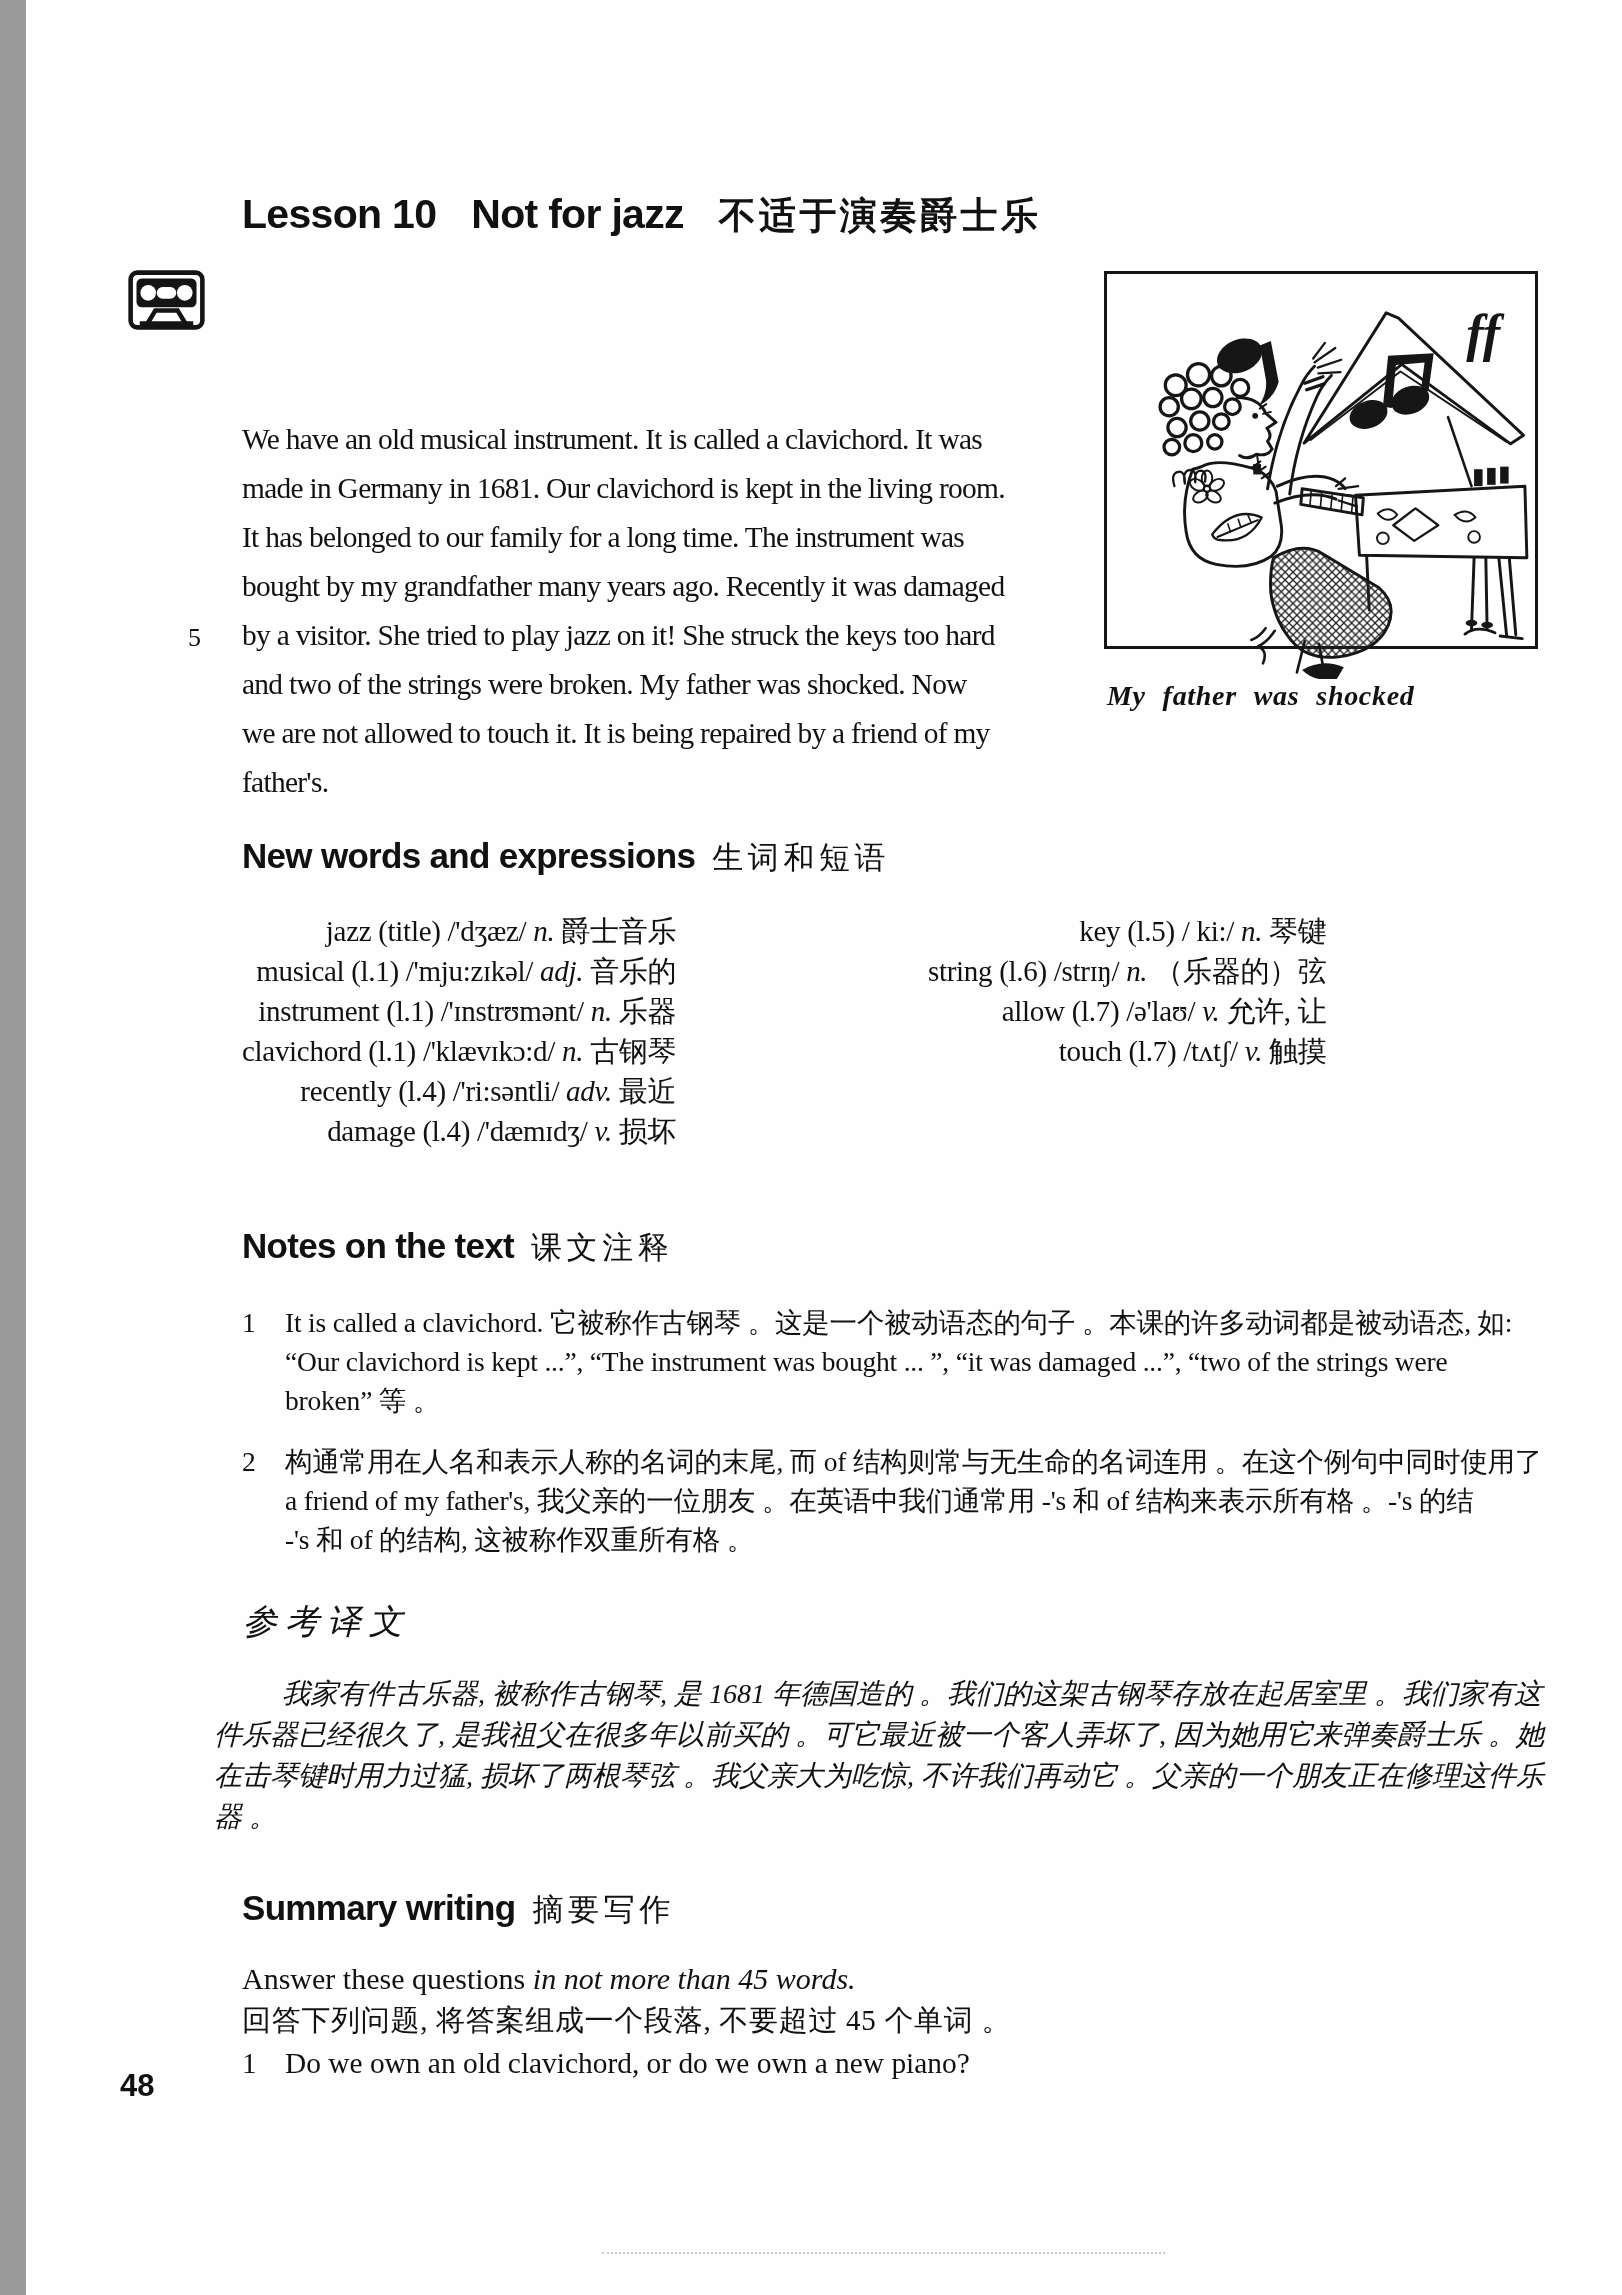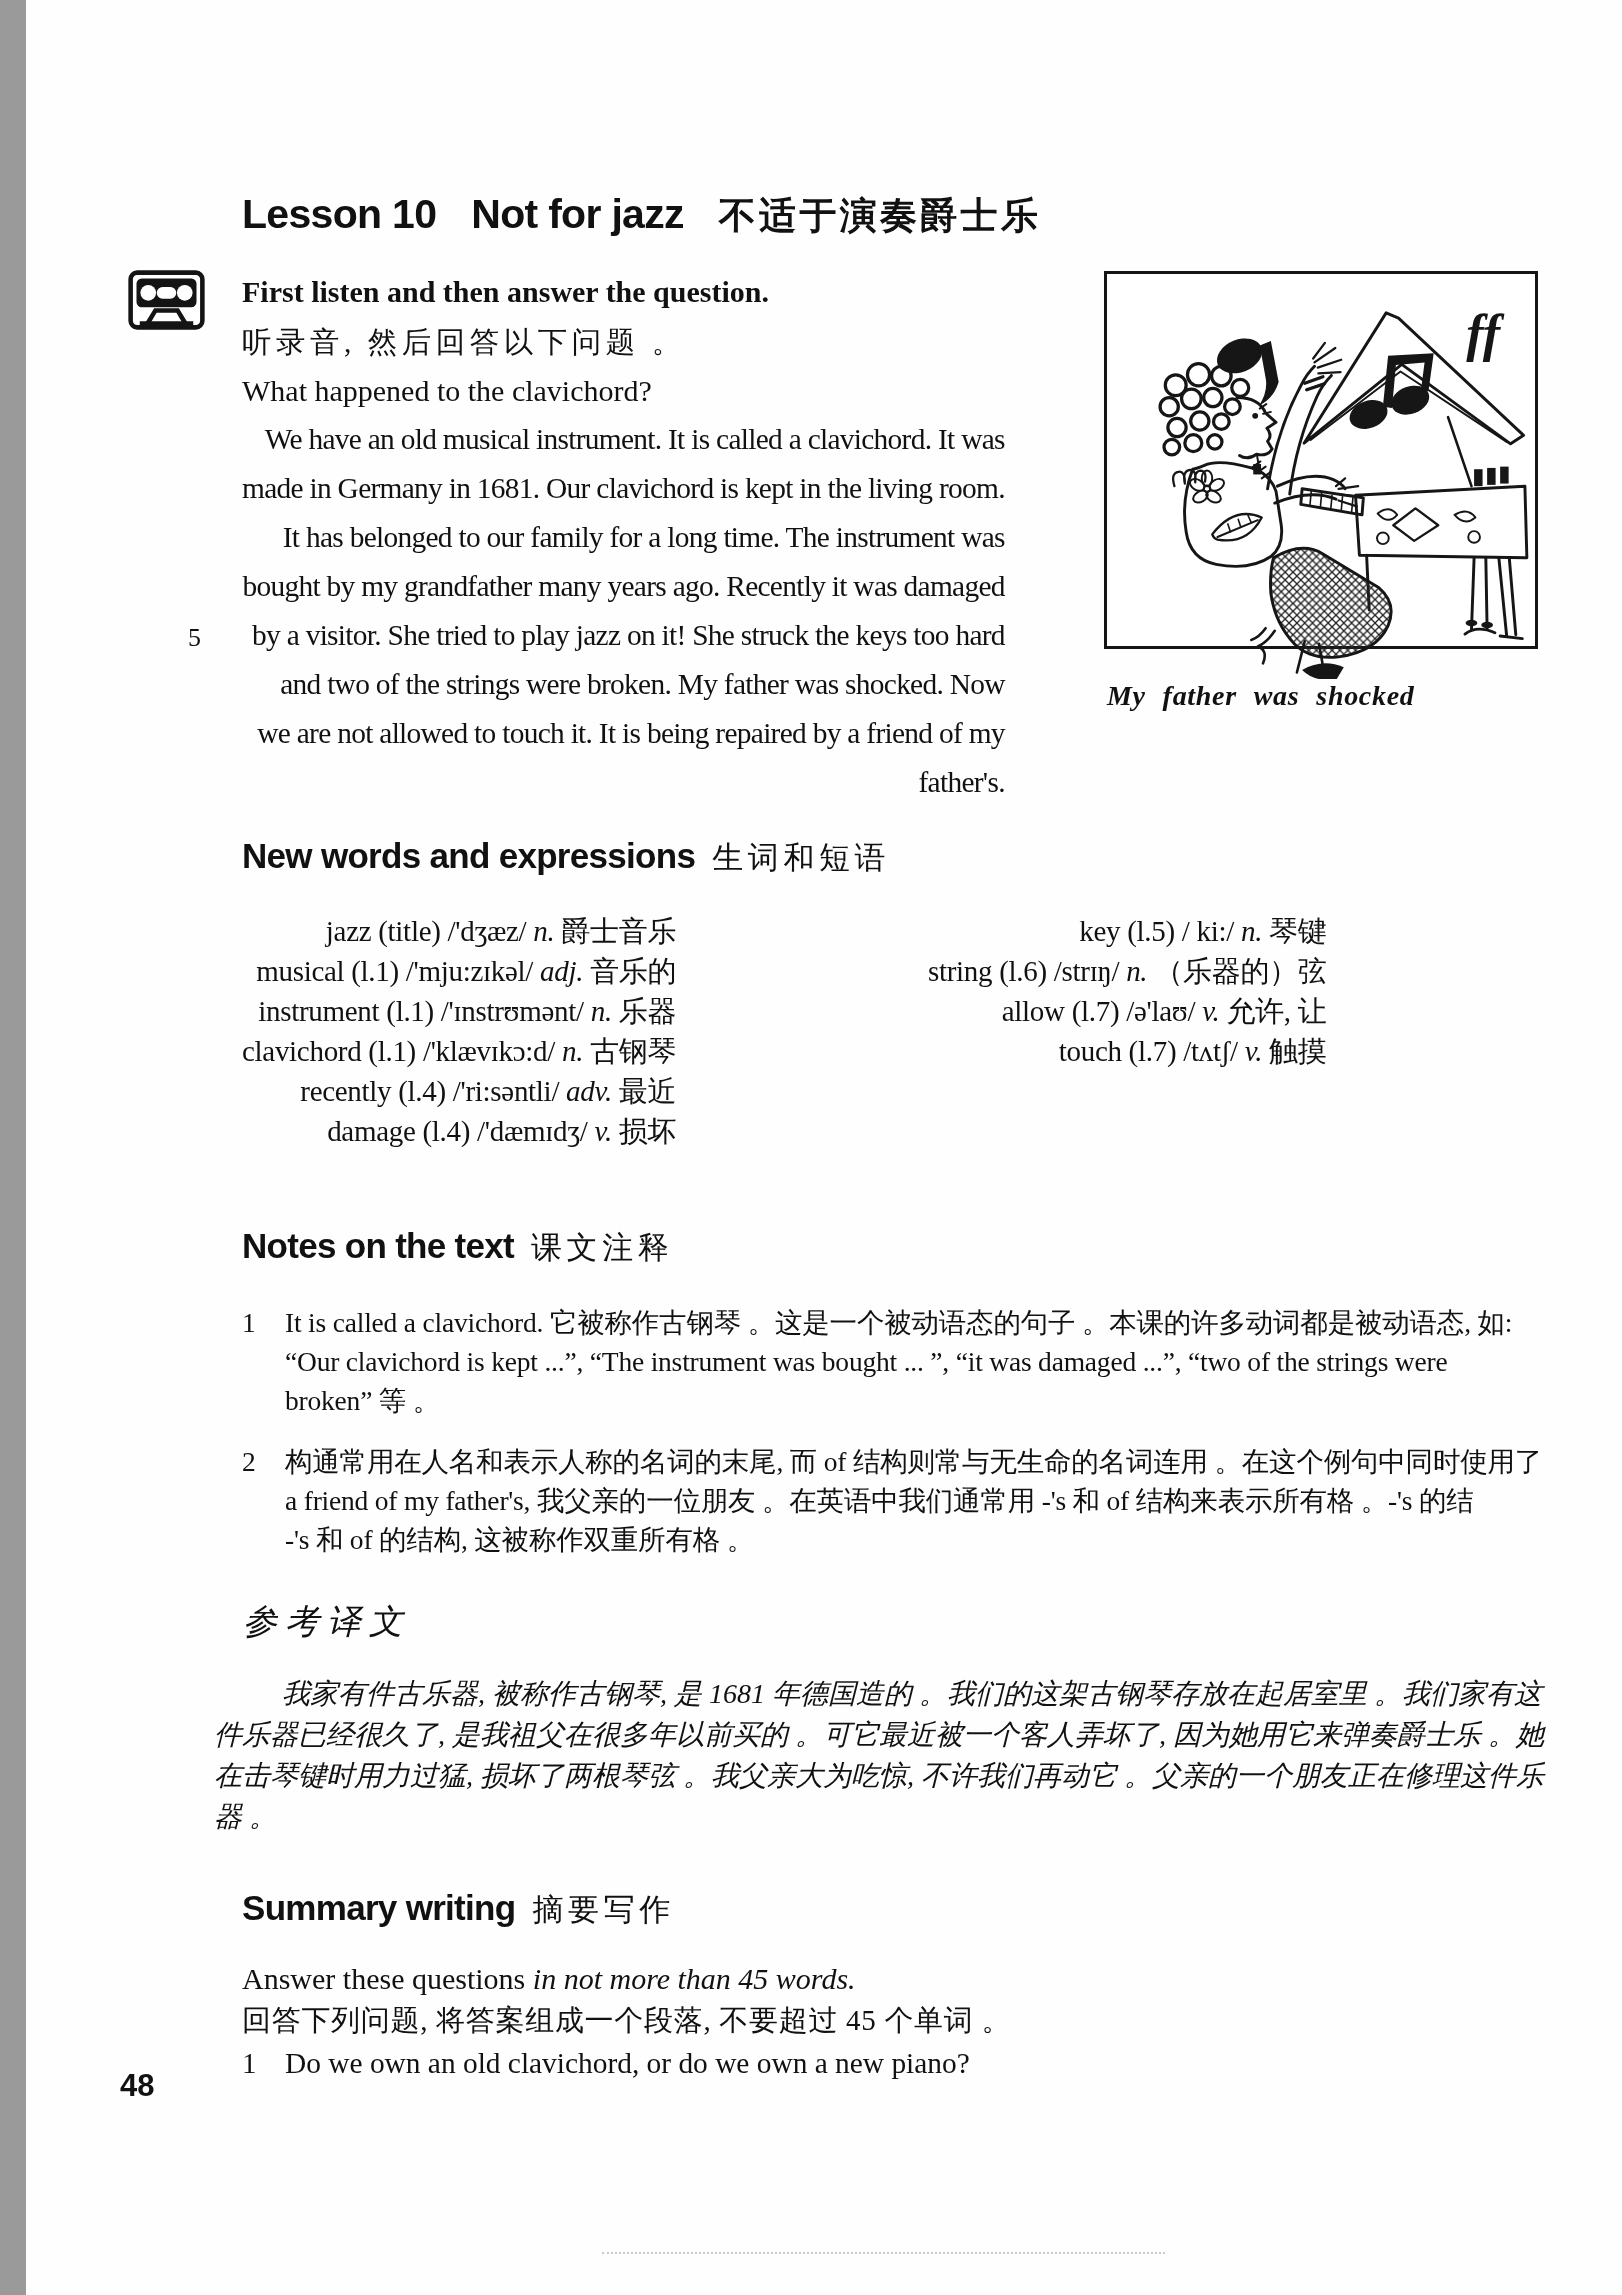--- a/index.html
+++ b/index.html
@@ -18,21 +18,21 @@
   .cassette{left:102px;top:270px;width:77px;height:60px;}
 
   
   .listen{left:216px;top:267px;}
   .listen-en{font-weight:700;font-size:30px;line-height:50px;white-space:nowrap;}
   .listen-zh{font-size:29.4px;line-height:50px;letter-spacing:4.6px;white-space:nowrap;}
   .listen-q{font-size:30px;line-height:48px;white-space:nowrap;}
 
   
   .passage{left:216px;top:415px;}
-  .pline{font-size:29.4px;letter-spacing:-0.7px;line-height:49px;white-space:nowrap;text-align:right;}
+  .pline{font-size:29.4px;letter-spacing:-0.7px;line-height:49px;white-space:nowrap;}
   .pnum{position:absolute;left:-54px;top:208px;font-size:26px;}
 
   
   .figure{left:1078px;top:271px;width:434px;height:378px;border:3.3px solid #151515;
           box-sizing:border-box;background:#fff;}
   .figure svg{display:block;margin:5.2px auto 0 auto;}
   .caption{text-align:left;font-style:italic;font-weight:700;font-size:28px;
            word-spacing:9.2px;letter-spacing:0.7px;margin-top:1.3px;}
 
   
@@ -84,25 +84,20 @@
   <svg class="abs cassette" viewBox="0 0 118 92">
     <rect x="4" y="4" width="110" height="84" rx="10" fill="#fff" stroke="#141414" stroke-width="7"></rect>
     <rect x="13" y="13" width="92" height="44" rx="8" fill="#141414"></rect>
     <circle cx="31" cy="35" r="12" fill="#fff"></circle>
     <circle cx="87" cy="35" r="12" fill="#fff"></circle>
     <rect x="44" y="26" width="30" height="18" rx="9" fill="#fff"></rect>
     <path d="M30,82 L42,62 L76,62 L88,82" fill="none" stroke="#141414" stroke-width="7"></path>
     <line x1="18" y1="82" x2="100" y2="82" stroke="#141414" stroke-width="7"></line>
   </svg>
 
-  <div class="abs listen">
-    <div class="listen-en">First listen and then answer the question.</div>
-    <div class="listen-zh">听录音, 然后回答以下问题 。</div>
-    <div class="listen-q">What happened to the clavichord?</div>
-  </div>
 
   <div class="abs passage">
     <span class="pnum">5</span>
     <div class="pline">We have an old musical instrument. It is called a clavichord. It was</div>
     <div class="pline">made in Germany in 1681. Our clavichord is kept in the living room.</div>
     <div class="pline">It has belonged to our family for a long time. The instrument was</div>
     <div class="pline">bought by my grandfather many years ago. Recently it was damaged</div>
     <div class="pline">by a visitor. She tried to play jazz on it! She struck the keys too hard</div>
     <div class="pline">and two of the strings were broken. My father was shocked. Now</div>
     <div class="pline">we are not allowed to touch it. It is being repaired by a friend of my</div>

